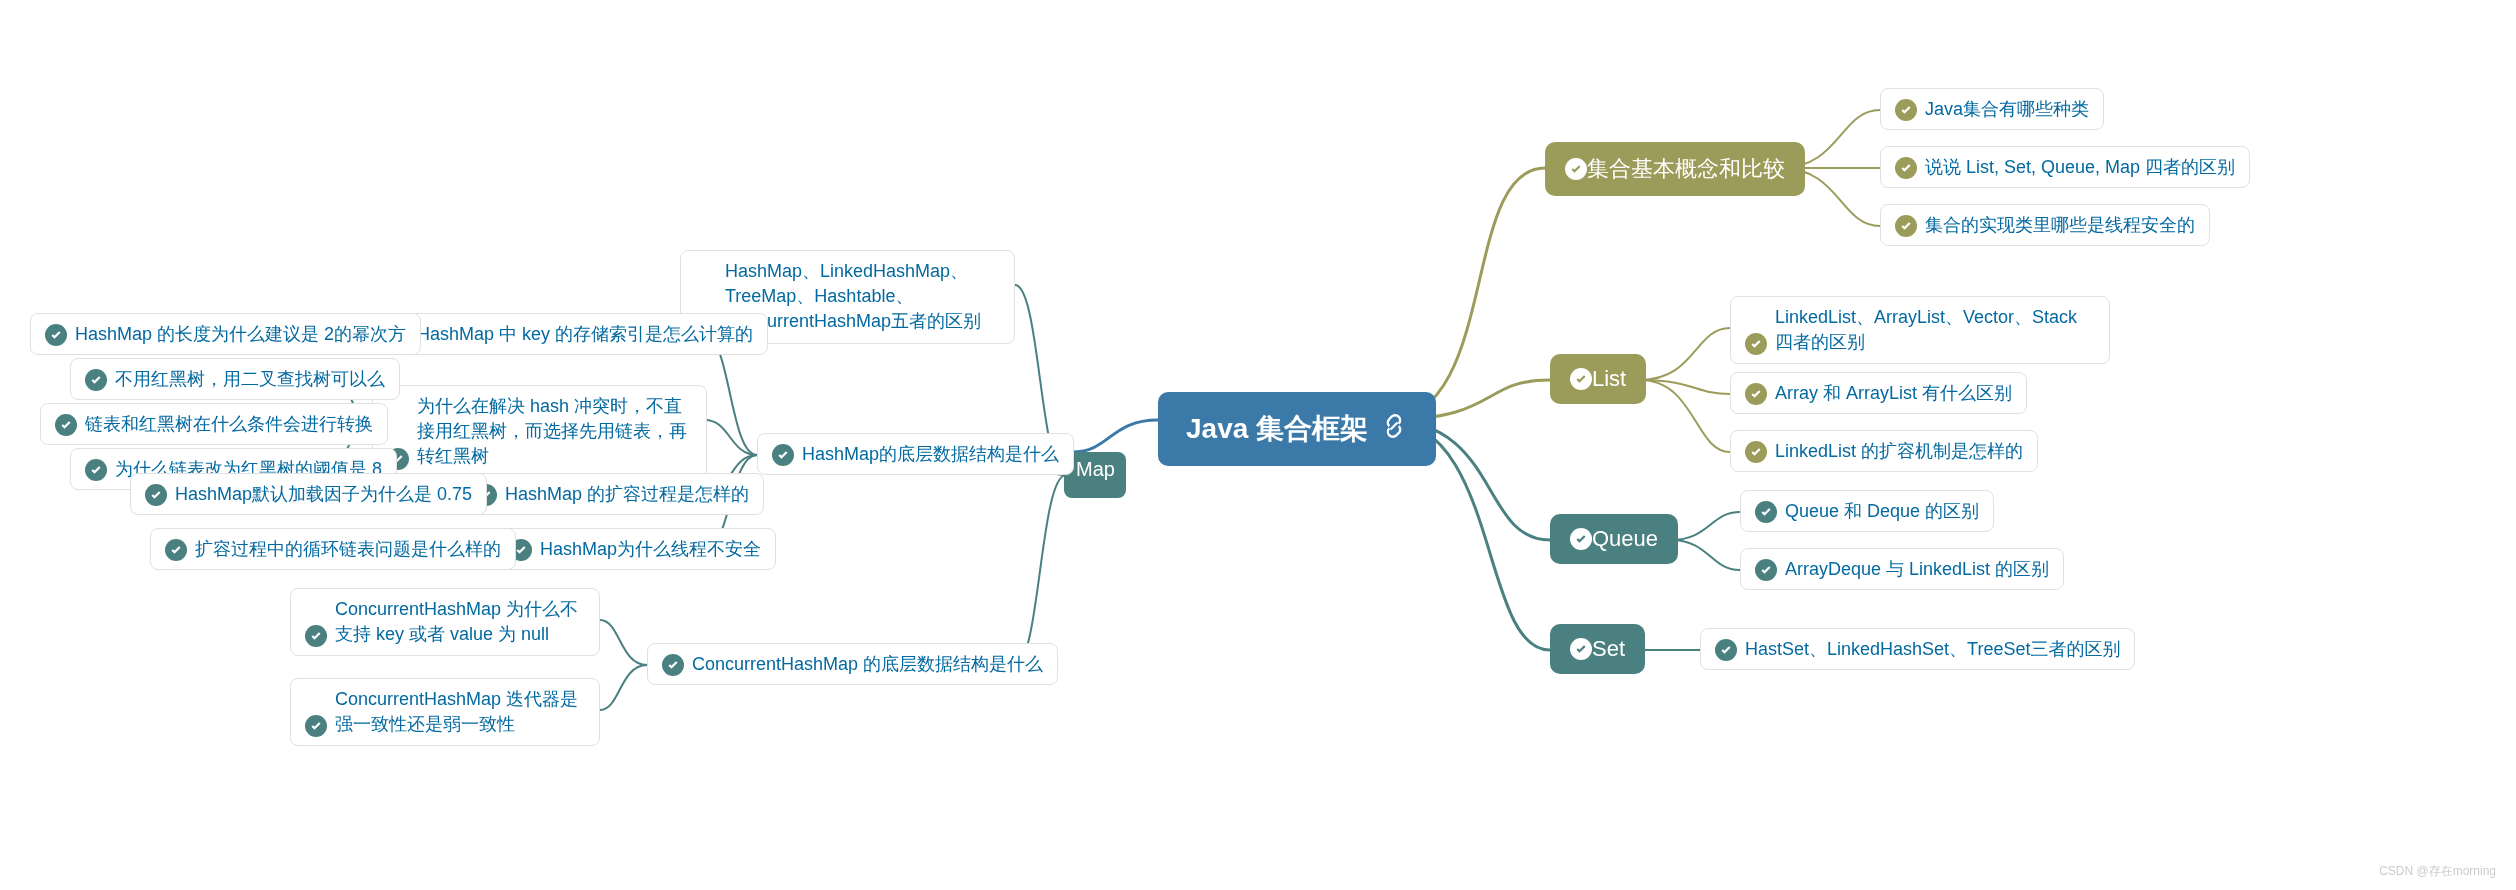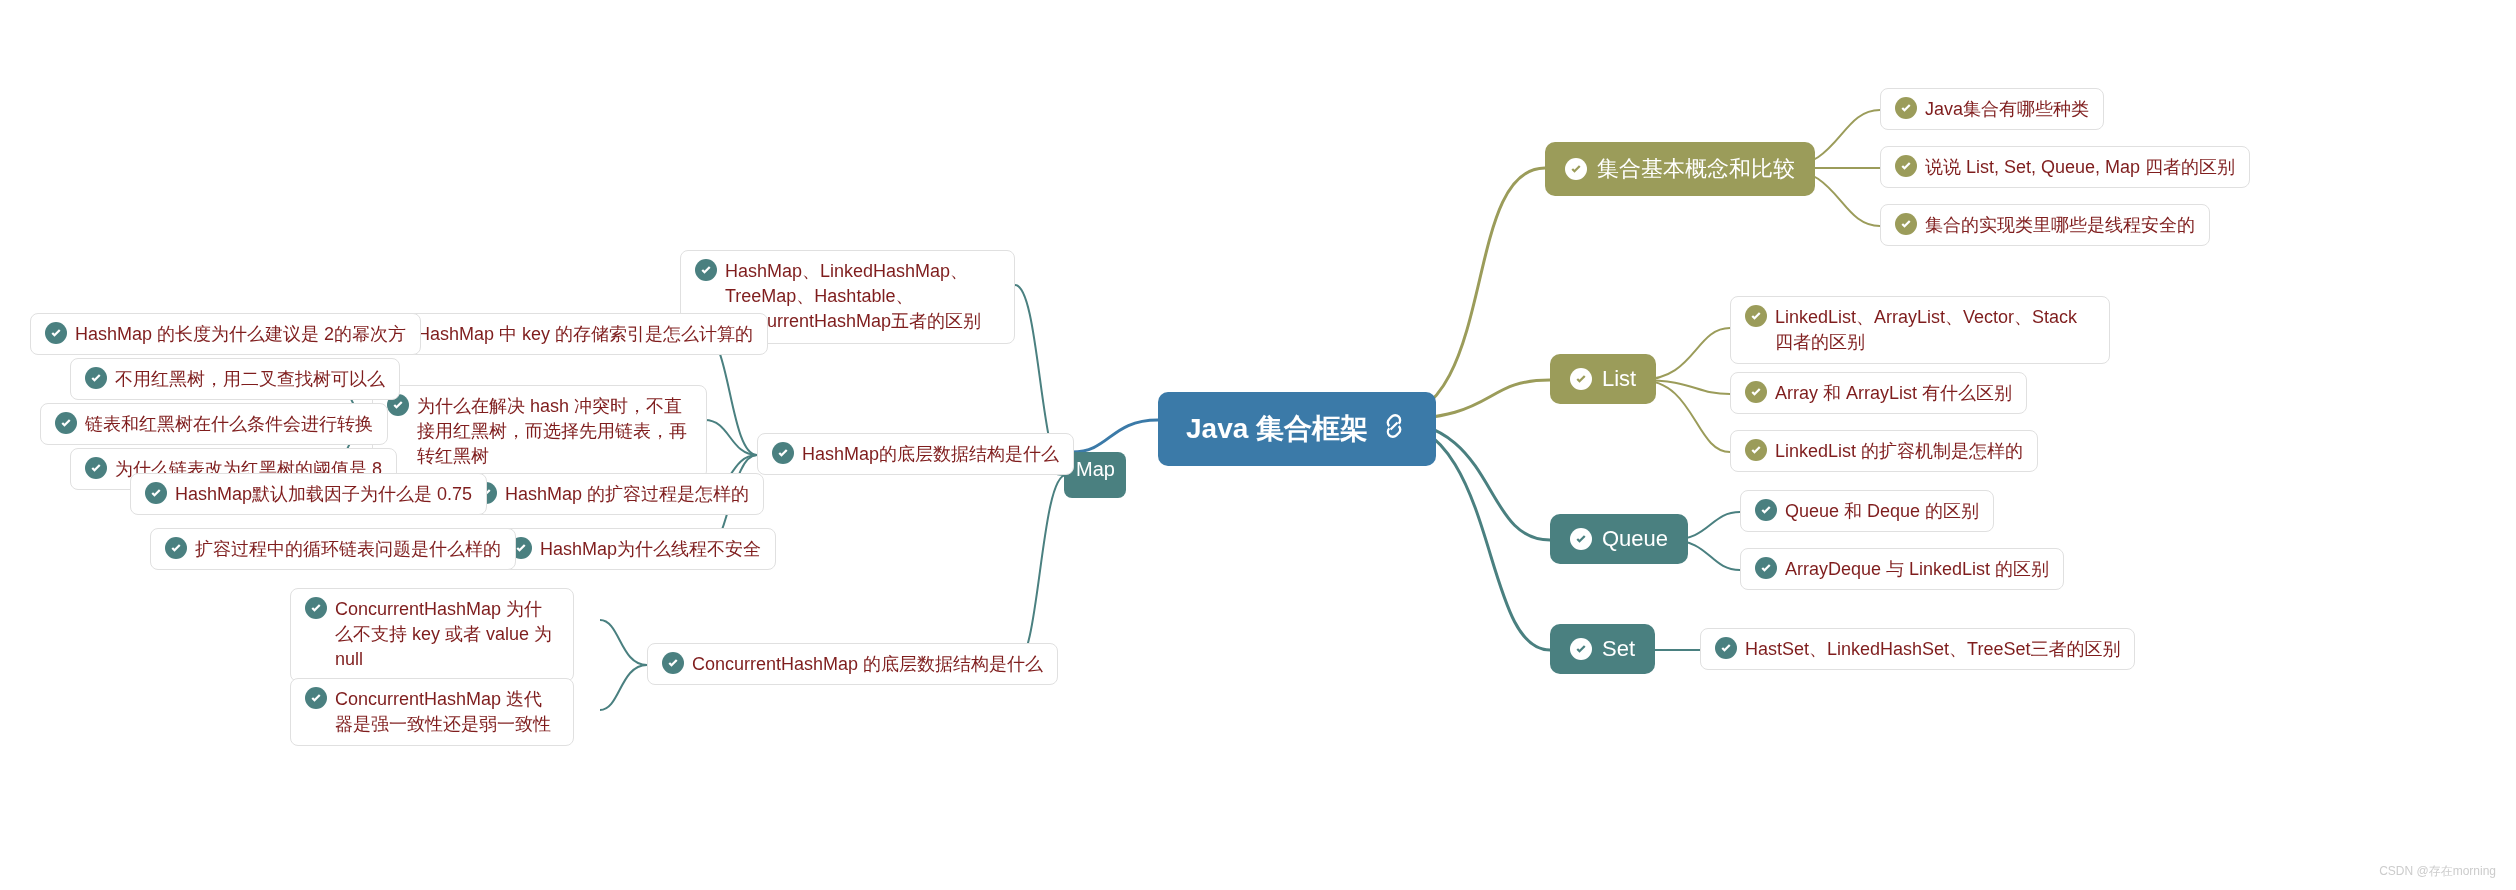--- a/index.html
+++ b/index.html
@@ -1,21 +1,21 @@
 <!DOCTYPE html>
 <html><head>
 <meta charset="utf-8">
 <style>
 * { margin:0; padding:0; box-sizing:border-box; }
 body { font-family:"Microsoft YaHei",Arial,sans-serif; background:#fff; width:2516px; height:890px; position:relative; }
 svg.connectors { position:absolute; top:0; left:0; width:2516px; height:890px; pointer-events:none; }
-.node { position:absolute; background:#fff; border:1px solid #e0e0e0; border-radius:8px; padding:8px 14px; font-size:18px; color:#7f1d1d; display:flex; align-items:flex-start; gap:8px; white-space:nowrap; }
-.node.wrap { white-space:normal; width:284px; line-height:1.4; }
+.node { position:absolute; background:#fff; border:1px solid #e0e0e0; border-radius:8px; padding:8px 14px; font-size:18px; color:#0369a1; display:flex; align-items:flex-end; gap:8px; white-space:nowrap; }
+.node.wrap { white-space:normal; width:310px; line-height:1.4; }
 .root { position:absolute; background:#3b7aa8; color:#fff; border-radius:10px; padding:18px 28px; font-size:28px; display:flex; align-items:center; gap:12px;font-weight:bold; }
-.branch { position:absolute; border-radius:10px; padding:12px 20px; font-size:22px; color:#fff; display:flex; align-items:center; gap:10px; }
+.branch { position:absolute; border-radius:10px; padding:12px 20px; font-size:22px; color:#fff; display:flex; align-items:center; }
 .b-olive { background:#9b9c5a; }
 .b-teal  { background:#4a8080; }
 .check { width:22px; height:22px; border-radius:50%; display:inline-flex; align-items:center; justify-content:center; flex-shrink:0; }
 .c-olive { background:#9b9c5a; }
 .c-teal  { background:#4a8080; }
 .check svg { width:12px; height:12px; }
 .check svg path { stroke:#fff; stroke-width:3; fill:none; }
 .branch .check { background:#fff; }
 .branch.b-olive .check svg path { stroke:#9b9c5a; }
 .branch.b-teal  .check svg path { stroke:#4a8080; }

